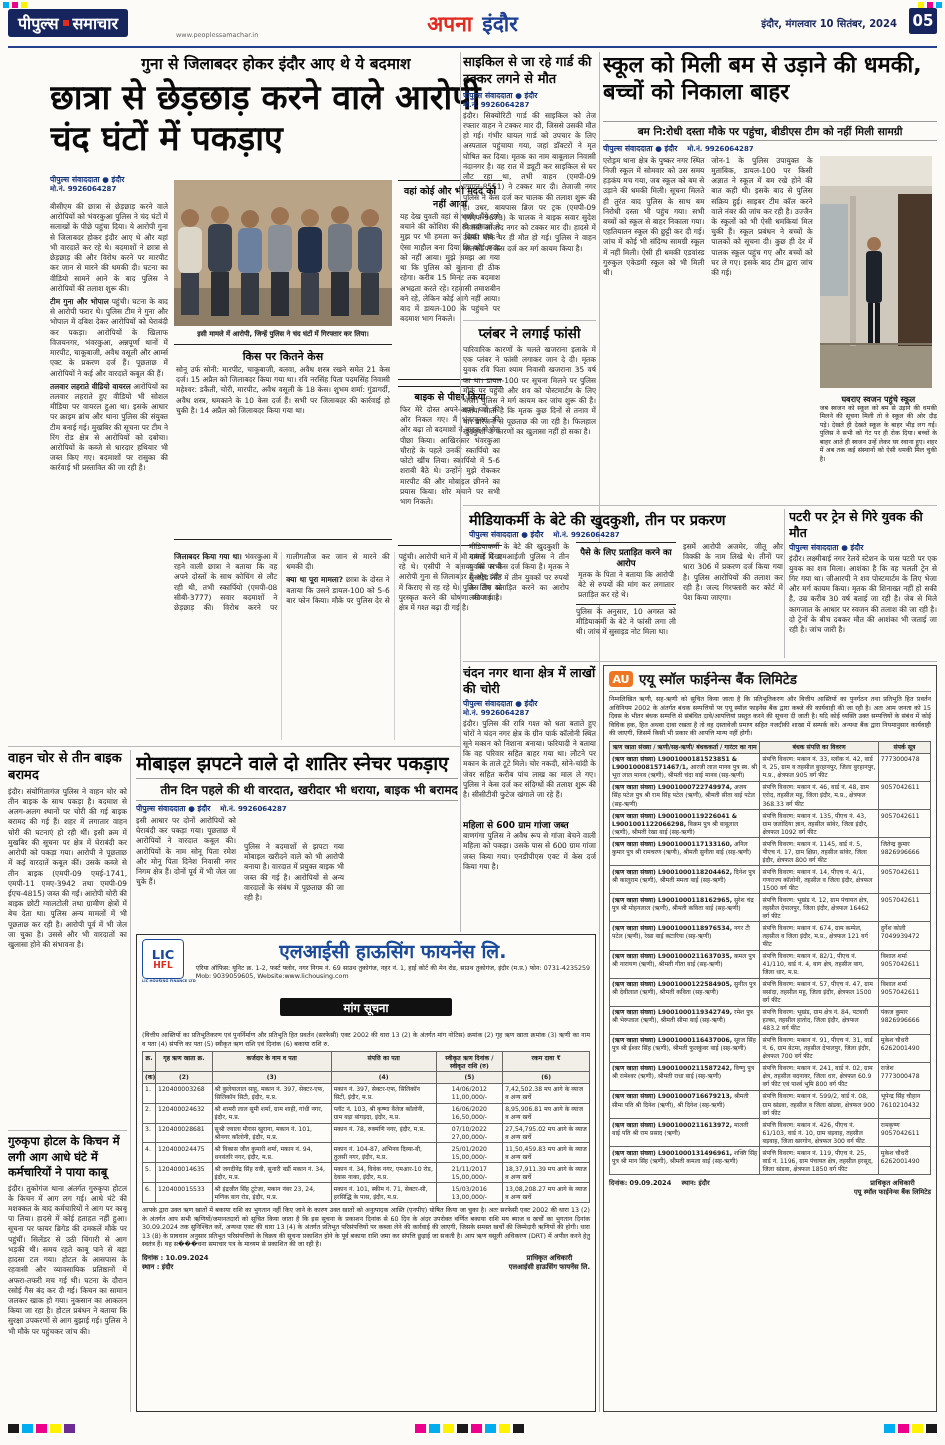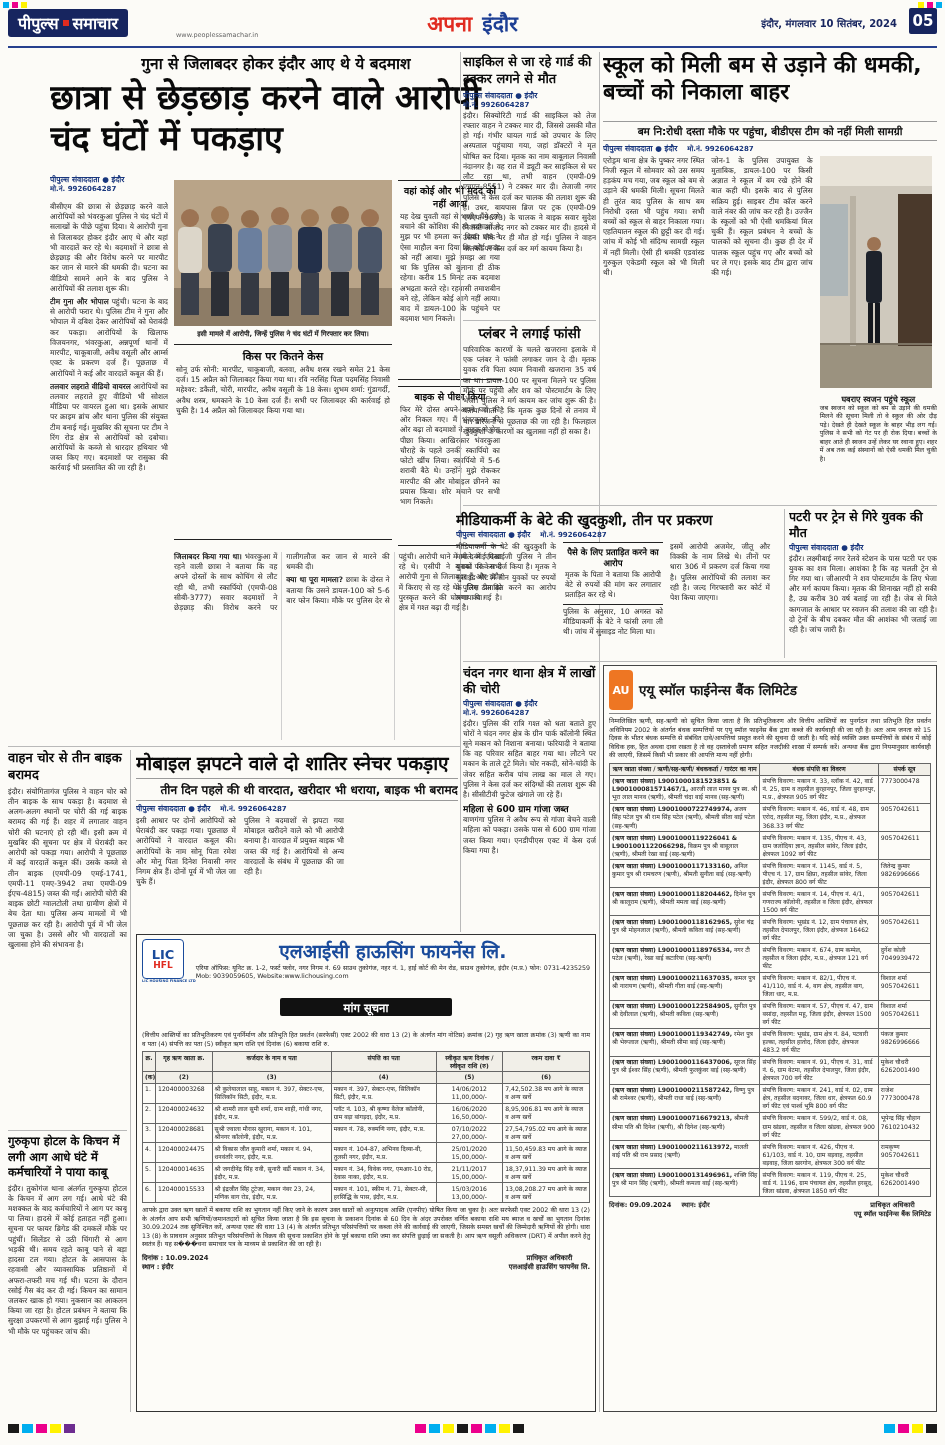--- a/index.html
+++ b/index.html
@@ -42,21 +42,21 @@
 .lic-box{border:1.6px solid #333;background:#fdfcf8;padding:4px 5px;}
 .lic-logo{width:42px;height:40px;border:1.5px solid #1a4b9b;border-radius:4px;display:flex;flex-direction:column;align-items:center;justify-content:center;background:#fff;}
 .lic-logo .l1{color:#1a4b9b;font-weight:800;font-size:13px;line-height:1;}
 .lic-logo .l2{color:#e02b20;font-weight:800;font-size:9px;line-height:1;}
 .lic-name{color:#1a4b9b;font-weight:800;font-size:19px;text-align:center;line-height:1.15;}
 .lic-banner{background:#111;color:#fff;font-weight:700;font-size:11.5px;text-align:center;width:172px;margin:15px auto;padding:1.5px 0;border-radius:2px;}
 .lic-table{font-size:6.1px;line-height:1.3;}
 .lic-table td:nth-child(5){white-space:pre-line;text-align:center;}
 
 .au-box{border:1.3px solid #444;background:#fdfcf8;padding:4px 5px;}
-.au-logo{width:24px;height:40px;background:#ee7623;color:#fff;font-weight:800;font-size:11px;
+.au-logo{width:24px;height:16px;background:#ee7623;color:#fff;font-weight:800;font-size:11px;
   display:flex;align-items:center;justify-content:center;border-radius:4px;}
 .au-name{font-weight:800;font-size:13.5px;color:#141414;}
 .au-table{font-size:6.1px;line-height:1.32;}
 figure{overflow:hidden;}
 .cap{font-size:6.8px;font-weight:700;text-align:center;color:#222;margin-top:1px;}
 </style>
 </head>
 <body>
 
 <div class="page">
@@ -176,21 +176,21 @@
     <div class="body-sm" style="margin-top:2px;">इंदौर। सिक्योरिटी गार्ड की साइकिल को तेज रफ्तार वाहन ने टक्कर मार दी, जिससे उसकी मौत हो गई। गंभीर घायल गार्ड को उपचार के लिए अस्पताल पहुंचाया गया, जहां डॉक्टरों ने मृत घोषित कर दिया। मृतक का नाम बाबूलाल निवासी नंदानगर है। वह रात में ड्यूटी कर साइकिल से घर लौट रहा था, तभी वाहन (एमपी-09 एचएन-8551) ने टक्कर मार दी। तेजाजी नगर पुलिस ने केस दर्ज कर चालक की तलाश शुरू की है। उधर, बायपास ब्रिज पर ट्रक (एमपी-09 एचएफ-9673) के चालक ने बाइक सवार सुदेश निवासी आजाद नगर को टक्कर मार दी। हादसे में उसकी मौके पर ही मौत हो गई। पुलिस ने वाहन चालकों पर केस दर्ज कर मर्ग कायम किया है।</div>
   </section>
   <div class="rule" style="left:463px;top:320px;width:133px;height:1px;"></div>
   <section class="story" style="left:463px;top:324px;width:133px;height:178px;">
     <h2 class="hl center" style="font-size:13.5px;">प्लंबर ने लगाई फांसी</h2>
     <div class="body-sm" style="margin-top:3px;">पारिवारिक कारणों के चलते खजराना इलाके में एक प्लंबर ने फांसी लगाकर जान दे दी। मृतक युवक रवि पिता श्याम निवासी खजराना 35 वर्ष का था। डायल-100 पर सूचना मिलने पर पुलिस मौके पर पहुंची और शव को पोस्टमार्टम के लिए भेजा। पुलिस ने मर्ग कायम कर जांच शुरू की है। बताया जाता है कि मृतक कुछ दिनों से तनाव में था। परिजनों से पूछताछ की जा रही है। फिलहाल खुदकुशी के कारणों का खुलासा नहीं हो सका है।</div>
   </section>
 
   <div class="rule" style="left:463px;top:505px;width:474px;height:1px;"></div>
 
-  <section class="story" style="left:456px;top:509px;width:317px;height:149px;">
+  <section class="story" style="left:469px;top:509px;width:317px;height:149px;">
     <h2 class="hl" style="font-size:14.5px;">मीडियाकर्मी के बेटे की खुदकुशी, तीन पर प्रकरण</h2>
     <div style="display:flex;gap:10px;align-items:baseline;">
       <span class="byline">पीपुल्स संवाददाता ● इंदौर</span>
       <span class="phone">मो.नं. 9926064287</span>
     </div>
     <div style="display:flex;gap:7px;margin-top:3px;">
       <div class="body-sm" style="width:100px;">मीडियाकर्मी के बेटे की खुदकुशी के मामले में एमआईजी पुलिस ने तीन युवकों पर केस दर्ज किया है। मृतक ने सुसाइड नोट में तीन युवकों पर रुपयों के लिए प्रताड़ित करने का आरोप लगाया था।</div>
       <div style="width:100px;">
         <div class="inset">
           <div class="t" style="font-size:8.5px;">पैसे के लिए प्रताड़ित करने का आरोप</div>
@@ -209,21 +209,21 @@
     <div class="body-sm" style="margin-top:2px;">इंदौर। लक्ष्मीबाई नगर रेलवे स्टेशन के पास पटरी पर एक युवक का शव मिला। आशंका है कि वह चलती ट्रेन से गिर गया था। जीआरपी ने शव पोस्टमार्टम के लिए भेजा और मर्ग कायम किया। मृतक की शिनाख्त नहीं हो सकी है, उम्र करीब 30 वर्ष बताई जा रही है। जेब से मिले कागजात के आधार पर स्वजन की तलाश की जा रही है। दो ट्रेनों के बीच दबकर मौत की आशंका भी जताई जा रही है। जांच जारी है।</div>
   </section>
 
   <div class="rule" style="left:463px;top:661px;width:474px;height:1px;"></div>
 
   <section class="story" style="left:463px;top:665px;width:133px;height:267px;">
     <h2 class="hl" style="font-size:12.5px;line-height:1.3;">चंदन नगर थाना क्षेत्र में लाखों की चोरी</h2>
     <div class="byline">पीपुल्स संवाददाता ● इंदौर</div>
     <div class="phone">मो.नं. 9926064287</div>
     <div class="body-sm" style="margin-top:2px;">इंदौर। पुलिस की रात्रि गश्त को धता बताते हुए चोरों ने चंदन नगर क्षेत्र के ग्रीन पार्क कॉलोनी स्थित सूने मकान को निशाना बनाया। फरियादी ने बताया कि वह परिवार सहित बाहर गया था। लौटने पर मकान के ताले टूटे मिले। चोर नकदी, सोने-चांदी के जेवर सहित करीब पांच लाख का माल ले गए। पुलिस ने केस दर्ज कर संदिग्धों की तलाश शुरू की है। सीसीटीवी फुटेज खंगाले जा रहे हैं।</div>
-    <div class="hl" style="font-size:9px;margin-top:2px;">महिला से 600 ग्राम गांजा जब्त</div>
+    <div class="hl" style="font-size:9px;margin-top:18px;">महिला से 600 ग्राम गांजा जब्त</div>
     <div class="body-sm">बाणगंगा पुलिस ने अवैध रूप से गांजा बेचने वाली महिला को पकड़ा। उसके पास से 600 ग्राम गांजा जब्त किया गया। एनडीपीएस एक्ट में केस दर्ज किया गया है।</div>
   </section>
 
   <section class="story" style="left:603px;top:52px;width:334px;height:450px;">
     <h1 class="hl" style="font-size:22px;line-height:1.22;font-weight:800;">स्कूल को मिली बम से उड़ाने की धमकी, बच्चों को निकाला बाहर</h1>
     <div class="deck" style="margin-top:15px;">बम नि:रोधी दस्ता मौके पर पहुंचा, बीडीएस टीम को नहीं मिली सामग्री</div>
     <div style="display:flex;gap:10px;align-items:baseline;margin-top:2px;">
       <span class="byline">पीपुल्स संवाददाता ● इंदौर</span>
       <span class="phone">मो.नं. 9926064287</span>
     </div>
@@ -378,21 +378,21 @@
 
   <section class="story" style="left:136px;top:750px;width:322px;height:180px;">
     <h1 class="hl" style="font-size:19px;font-weight:800;">मोबाइल झपटने वाले दो शातिर स्नेचर पकड़ाए</h1>
     <div class="deck" style="font-size:12px;margin-top:2px;text-align:right;">तीन दिन पहले की थी वारदात, खरीदार भी धराया, बाइक भी बरामद</div>
     <div style="display:flex;gap:10px;align-items:baseline;margin-top:2px;">
       <span class="byline">पीपुल्स संवाददाता ● इंदौर</span>
       <span class="phone">मो.नं. 9926064287</span>
     </div>
     <div style="display:flex;gap:8px;margin-top:3px;">
       <div class="body-sm" style="width:100px;">इसी आधार पर दोनों आरोपियों को घेराबंदी कर पकड़ा गया। पूछताछ में आरोपियों ने वारदात कबूल की। आरोपियों के नाम सोनू पिता रमेश और मोनू पिता दिनेश निवासी नगर निगम क्षेत्र हैं। दोनों पूर्व में भी जेल जा चुके हैं।</div>
-      <div class="body-sm" style="width:100px;">पुलिस ने बदमाशों से झपटा गया मोबाइल खरीदने वाले को भी आरोपी बनाया है। वारदात में प्रयुक्त बाइक भी जब्त की गई है। आरोपियों से अन्य वारदातों के संबंध में पूछताछ की जा रही है।</div>
+      <div class="body-sm" style="width:100px;margin-top:26px;">पुलिस ने बदमाशों से झपटा गया मोबाइल खरीदने वाले को भी आरोपी बनाया है। वारदात में प्रयुक्त बाइक भी जब्त की गई है। आरोपियों से अन्य वारदातों के संबंध में पूछताछ की जा रही है।</div>
     </div>
   </section>
 
   <section class="story lic-box" style="left:136px;top:934px;width:460px;height:478px;">
     <div style="display:flex;align-items:center;">
       <div>
         <div class="lic-logo">
           <span class="l1">LIC</span>
           <span class="l2">HFL</span>
         </div>

